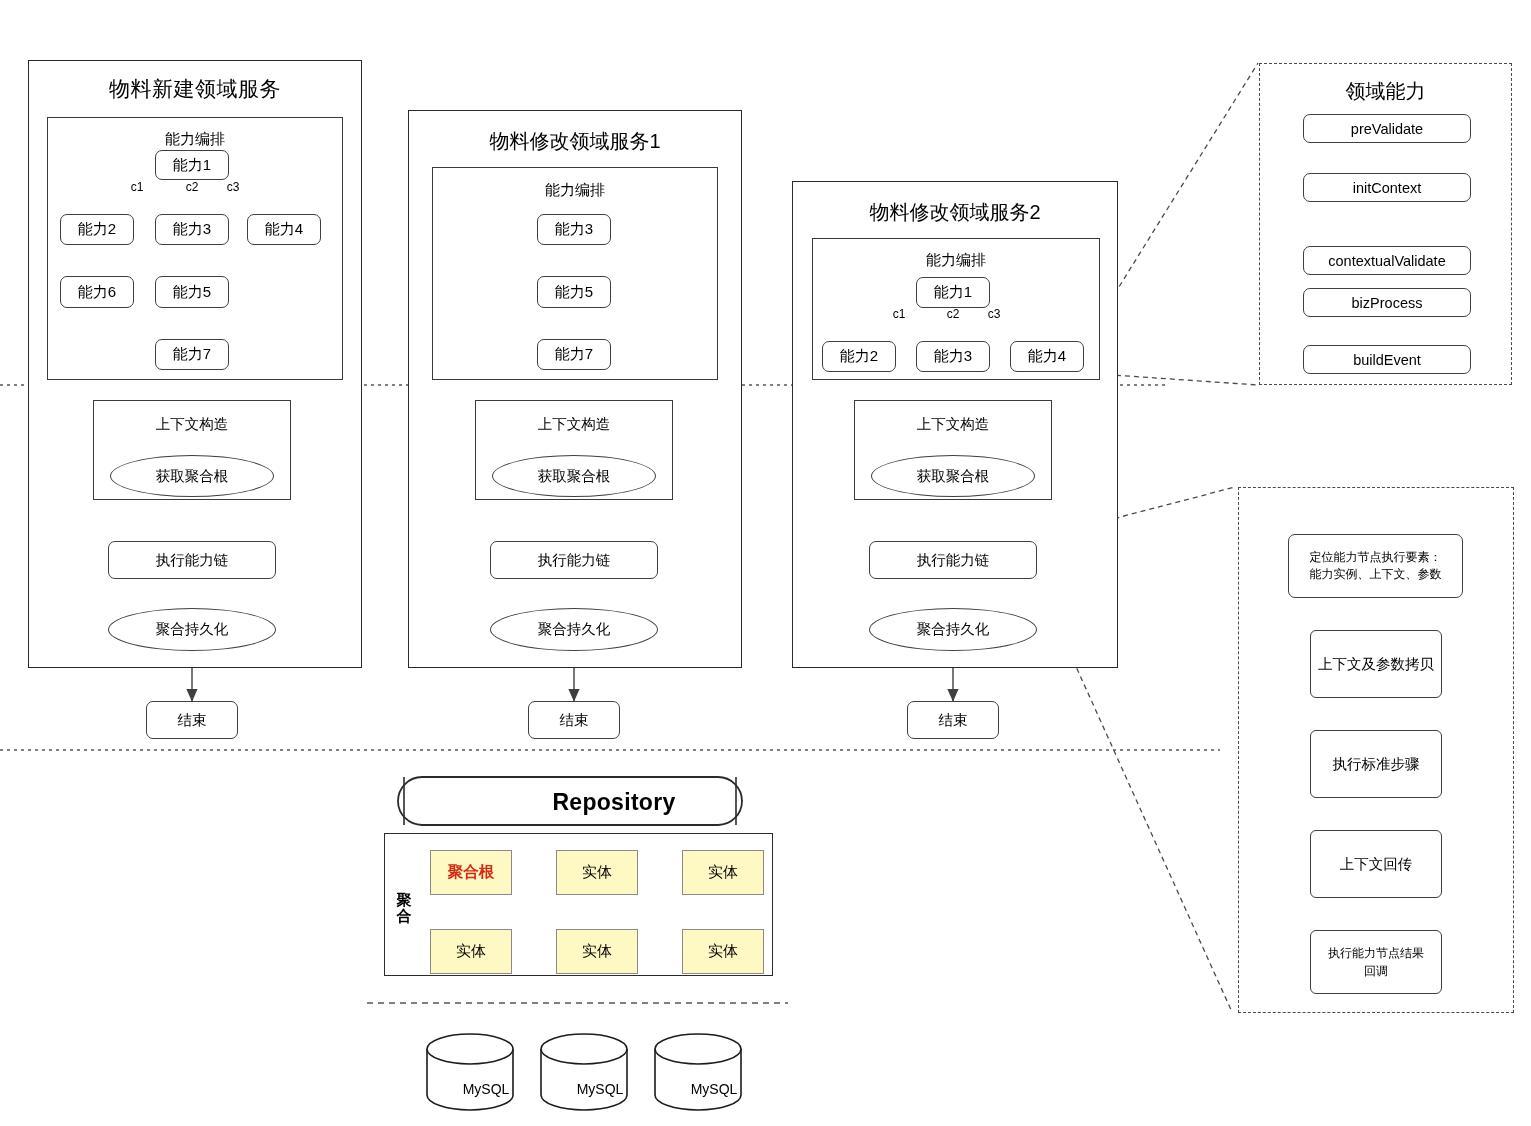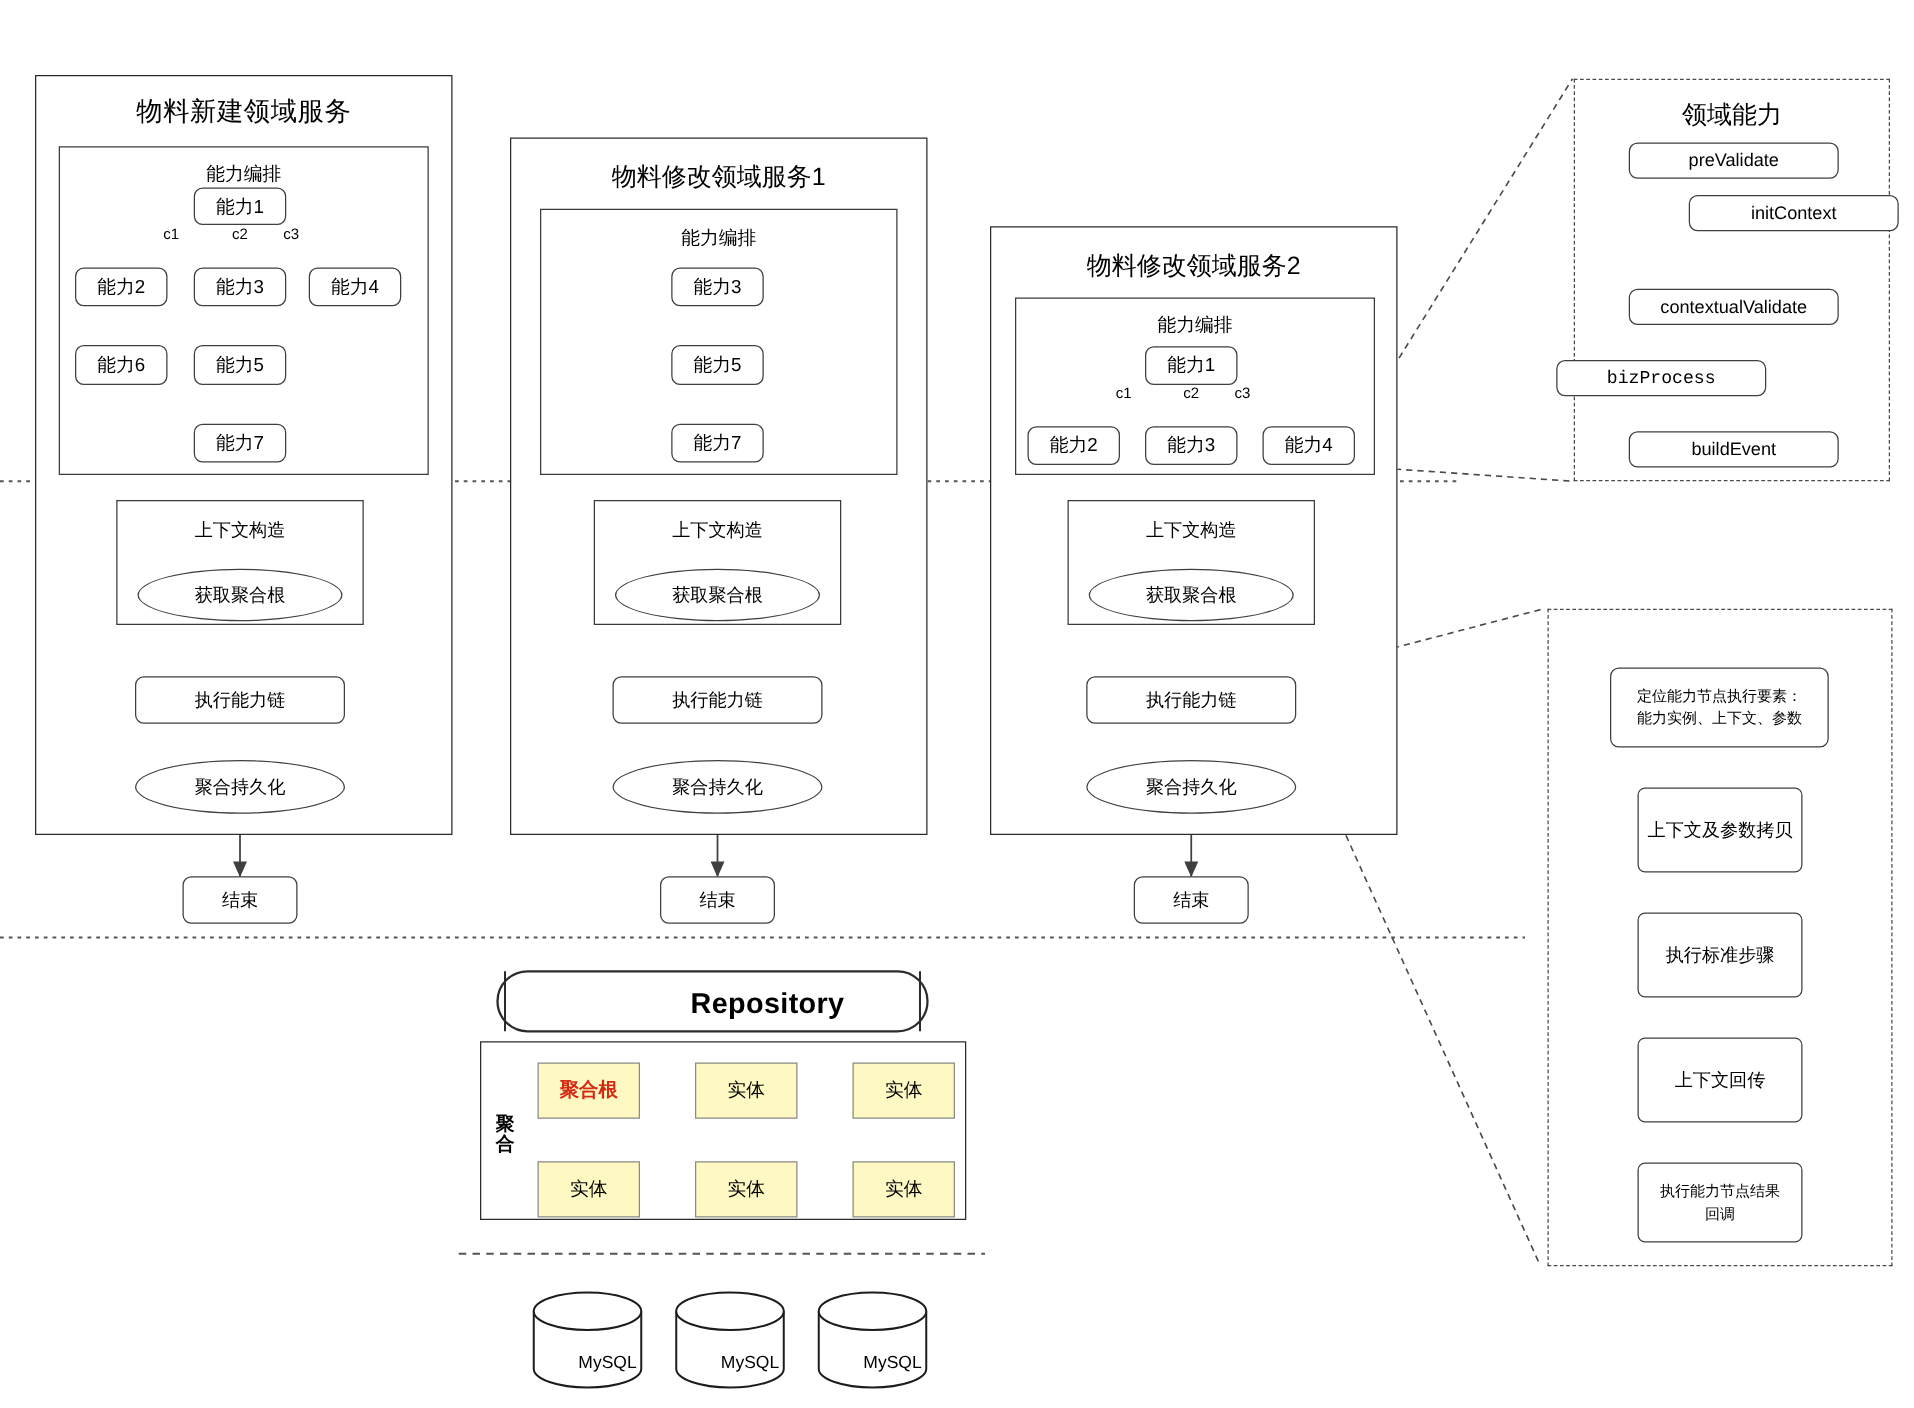--- a/index.html
+++ b/index.html
@@ -176,23 +176,23 @@
   <div class="node innerbox" style="left:854px;top:400px;width:198px;height:100px;"></div>
   <div class="lbl cap" style="left:854px;top:413px;width:198px;height:22px;">上下文构造</div>
   <div class="node ellipse cap" style="left:871px;top:455px;width:164px;height:42px;">获取聚合根</div>
   <div class="node rrect cap" style="left:869px;top:541px;width:168px;height:38px;">执行能力链</div>
   <div class="node ellipse cap" style="left:869px;top:608px;width:168px;height:43px;">聚合持久化</div>
   <div class="node rrect cap" style="left:907px;top:701px;width:92px;height:38px;">结束</div>
 
   <div class="node dashbox" style="left:1259px;top:63px;width:253px;height:322px;"></div>
   <div class="lbl ttl2" style="left:1259px;top:76px;width:253px;height:30px;">领域能力</div>
   <div class="node rrect cap" style="left:1303px;top:114px;width:168px;height:29px;">preValidate</div>
-  <div class="node rrect cap" style="left:1303px;top:156px;width:168px;height:29px;margin-left:48px;">initContext</div>
-  <div class="node rrect cap" style="left:1303px;top:231px;width:168px;height:29px;">contextualValidate</div>
-  <div class="node rrect cap" style="left:1245px;top:288px;width:168px;height:29px;font-family:Liberation Mono, monospace;">bizProcess</div>
+  <div class="node rrect cap" style="left:1303px;top:173px;width:168px;height:29px;">initContext</div>
+  <div class="node rrect cap" style="left:1303px;top:246px;width:168px;height:29px;">contextualValidate</div>
+  <div class="node rrect cap" style="left:1303px;top:288px;width:168px;height:29px;">bizProcess</div>
   <div class="node rrect cap" style="left:1303px;top:345px;width:168px;height:29px;">buildEvent</div>
 
   <div class="node dashbox" style="left:1238px;top:487px;width:276px;height:526px;"></div>
   <div class="node rrect tiny" style="left:1288px;top:534px;width:175px;height:64px;white-space:pre-line;line-height:1.45;">定位能力节点执行要素：
 能力实例、上下文、参数</div>
   <div class="node srect cap" style="left:1310px;top:730px;width:132px;height:68px;border-radius:6px;">执行标准步骤</div>
   <div class="node srect cap" style="left:1310px;top:630px;width:132px;height:68px;border-radius:6px;">上下文及参数拷贝</div>
   <div class="node srect cap" style="left:1310px;top:830px;width:132px;height:68px;border-radius:6px;">上下文回传</div>
   <div class="node srect tiny" style="left:1310px;top:930px;width:132px;height:64px;border-radius:6px;white-space:pre-line;line-height:1.5;">执行能力节点结果
 回调</div>

